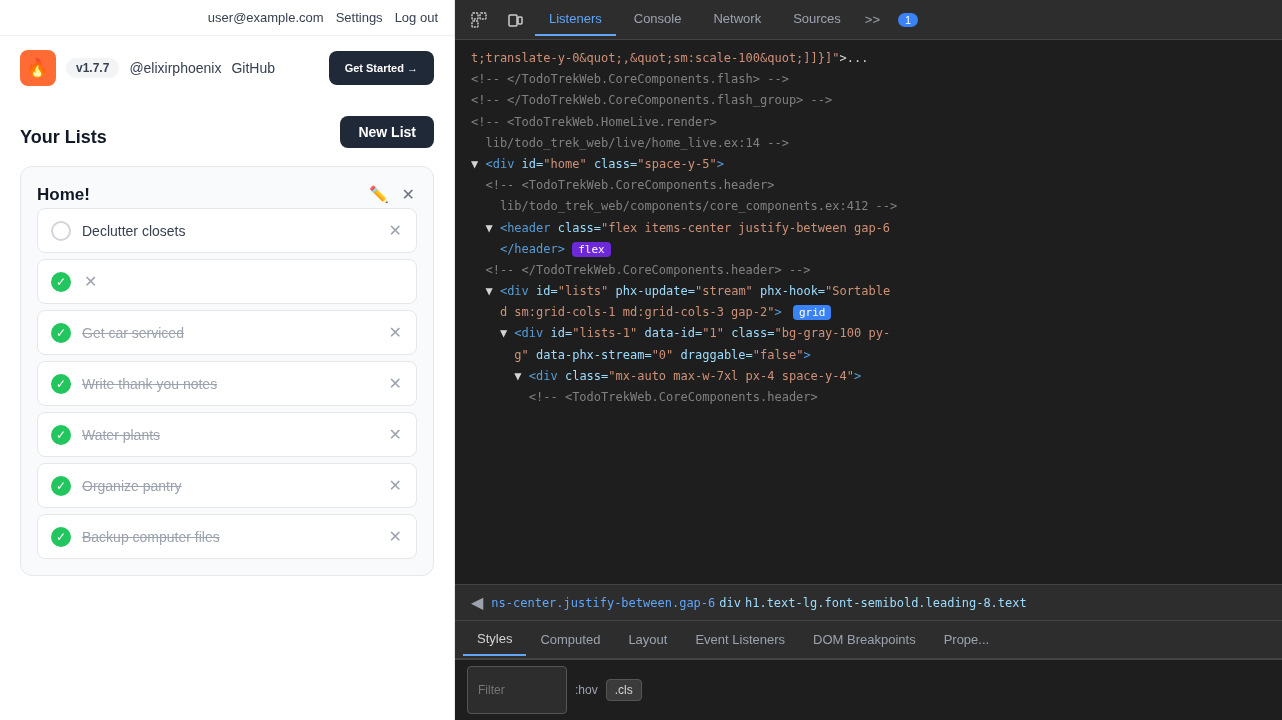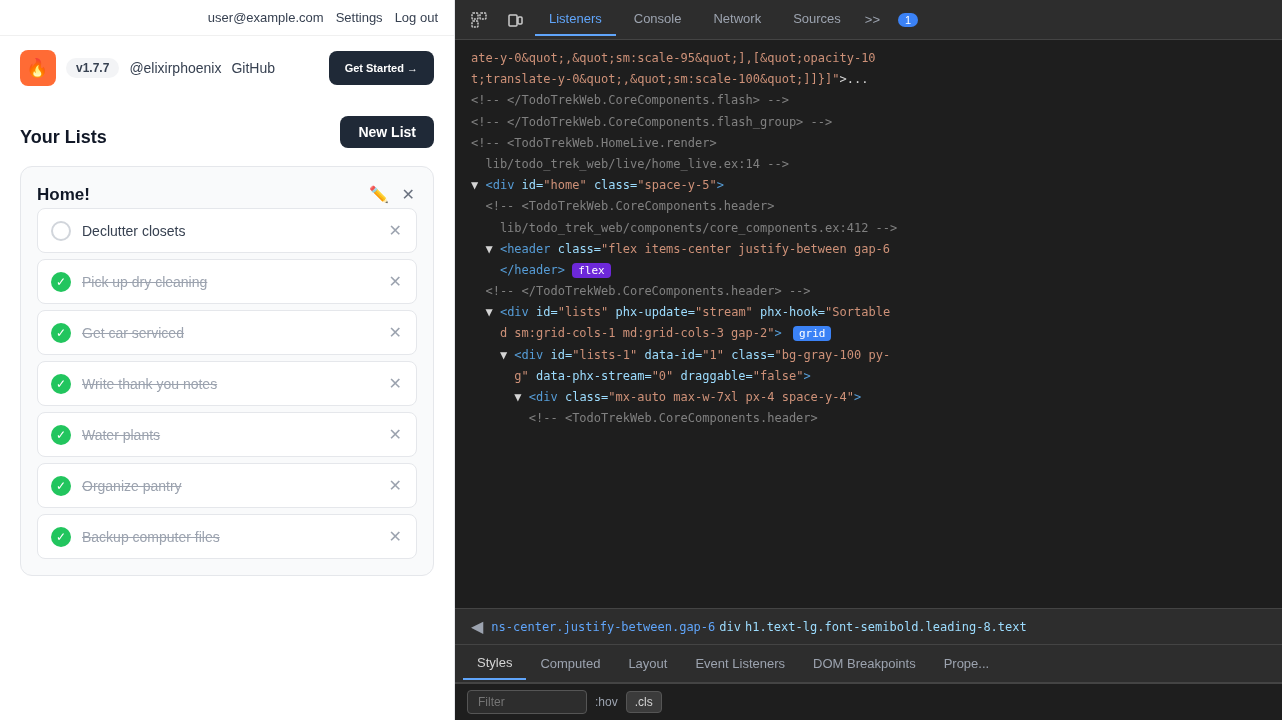--- a/index.html
+++ b/index.html
@@ -376,23 +376,23 @@
       align-items: center;
       gap: 8px;
       border-top: 1px solid #444;
     }
 
     .filter-input {
       background: #2d2d2d;
       border: 1px solid #555;
       color: #d4d4d4;
       border-radius: 4px;
-      padding: 4px 10px;
-      font-size: 12px;
-      width: 120px;
+      padding: 16px 10px;
+      font-size: 12px;
+      width: 100px;
     }
 
     .filter-pseudo {
       color: #9ca3af;
       font-size: 12px;
     }
 
     .filter-cls-btn {
       background: #3b3b3b;
       border: 1px solid #555;
@@ -454,21 +454,20 @@
             <div class="check-incomplete"></div>
           </div>
           <span class="todo-text">Declutter closets</span>
           <button class="delete-btn">✕</button>
         </div>
 
         <div class="todo-item">
           <div class="check-icon">
             <div class="check-complete">✓</div>
           </div>
-          <span class="todo-text completed">Pick up dry cleaning</span>
           <button class="delete-btn">✕</button>
         </div>
 
         <div class="todo-item">
           <div class="check-icon">
             <div class="check-complete">✓</div>
           </div>
           <span class="todo-text completed">Get car serviced</span>
           <button class="delete-btn">✕</button>
         </div>
@@ -527,21 +526,20 @@
     </button>
     <button class="dt-tab active">Listeners</button>
     <button class="dt-tab">Console</button>
     <button class="dt-tab">Network</button>
     <button class="dt-tab">Sources</button>
     <button class="dt-tab-more">&gt;&gt;</button>
     <span class="dt-badge">1</span>
   </div>
 
   <div class="code-area">
-    <div class="code-line"><span class="kw-orange">ate-y-0&amp;quot;,&amp;quot;sm:scale-95&amp;quot;],[&amp;quot;opacity-10</span></div>
     <div class="code-line"><span class="kw-orange">t;translate-y-0&amp;quot;,&amp;quot;sm:scale-100&amp;quot;]]}]"</span><span class="kw-white">&gt;...</span></div>
     <div class="code-line"><span class="kw-gray">&lt;!-- &lt;/TodoTrekWeb.CoreComponents.flash&gt; --&gt;</span></div>
     <div class="code-line"><span class="kw-gray">&lt;!-- &lt;/TodoTrekWeb.CoreComponents.flash_group&gt; --&gt;</span></div>
     <div class="code-line"><span class="kw-gray">&lt;!-- &lt;TodoTrekWeb.HomeLive.render&gt;</span></div>
     <div class="code-line"><span class="kw-gray">  lib/todo_trek_web/live/home_live.ex:14 --&gt;</span></div>
     <div class="code-line"><span class="kw-white">▼ </span><span class="kw-blue">&lt;div</span> <span class="kw-attr">id=</span><span class="kw-orange">"home"</span> <span class="kw-attr">class=</span><span class="kw-orange">"space-y-5"</span><span class="kw-blue">&gt;</span></div>
     <div class="code-line"><span class="kw-gray">  &lt;!-- &lt;TodoTrekWeb.CoreComponents.header&gt;</span></div>
     <div class="code-line"><span class="kw-gray">    lib/todo_trek_web/components/core_components.ex:412 --&gt;</span></div>
     <div class="code-line"><span class="kw-white">  ▼ </span><span class="kw-blue">&lt;header</span> <span class="kw-attr">class=</span><span class="kw-orange">"flex items-center justify-between gap-6</span></div>
     <div class="code-line"><span class="kw-white">    </span><span class="kw-blue">&lt;/header&gt;</span> <span class="badge-flex">flex</span></div>

